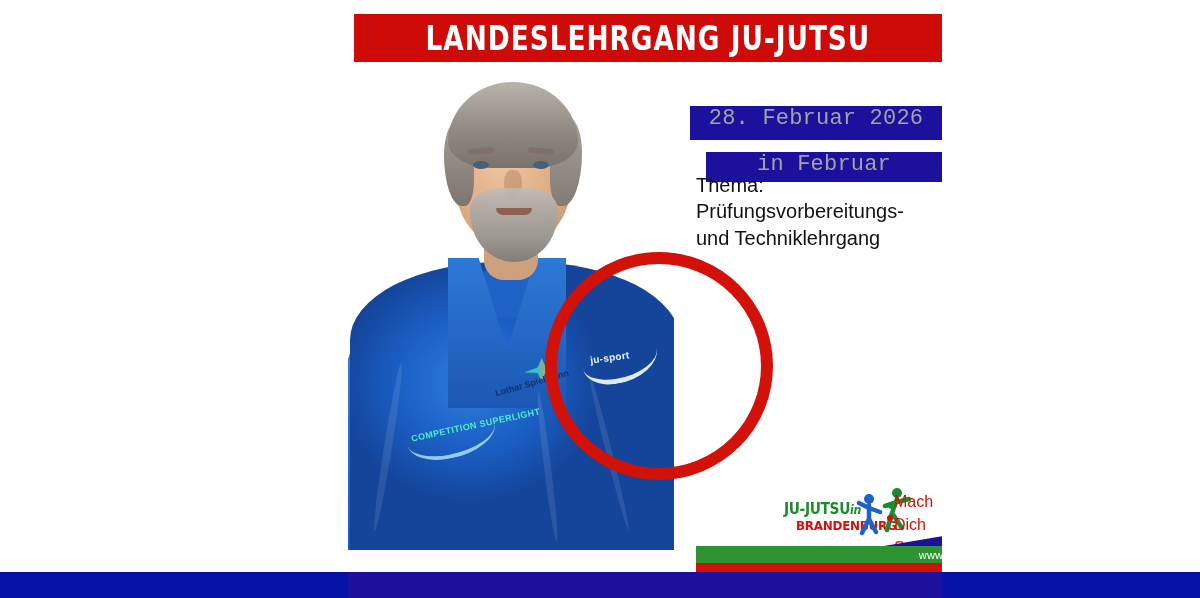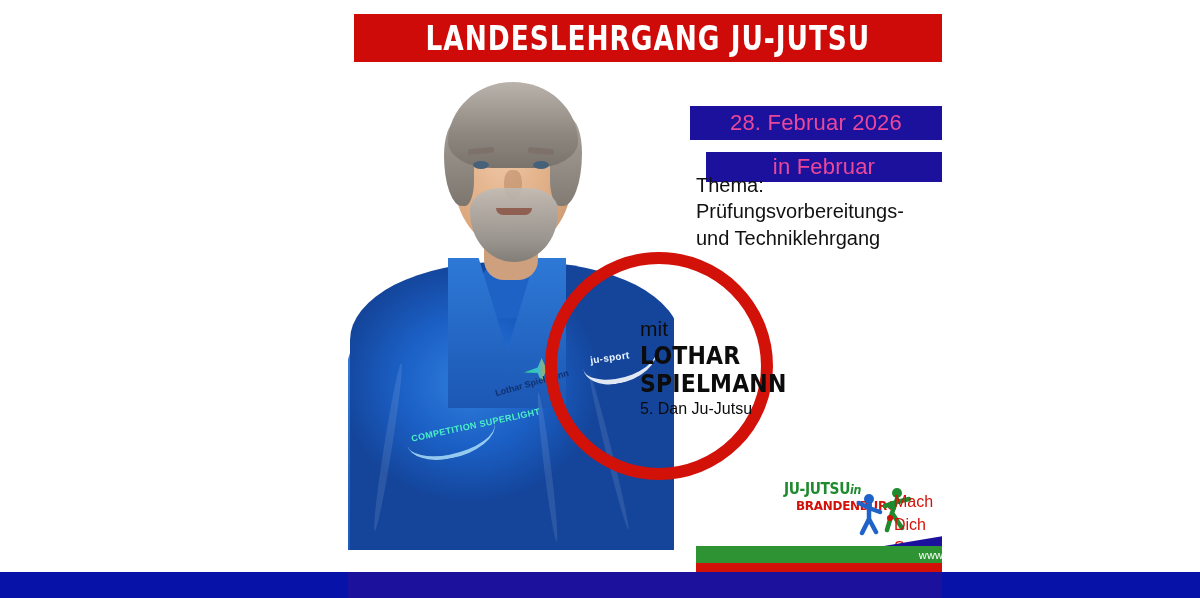--- a/index.html
+++ b/index.html
@@ -275,24 +275,23 @@
   }
   .gi-fold-1 { left: 40px; top: 300px; width: 8px; height: 170px; transform: rotate(9deg); }
   .gi-fold-2 { left: 200px; top: 330px; width: 7px; height: 150px; transform: rotate(-7deg); }
   .gi-fold-3 { left: 262px; top: 310px; width: 6px; height: 160px; transform: rotate(-14deg); }
 
   
   .blue-banner {
     position: absolute;
     background: #1c119c;
     display: flex;
-    align-items: center;
     justify-content: center;
-    color: #ec4899;
-    font-family: Liberation Sans, sans-serif;
+    color: #a3a3a3;
+    font-family: Liberation Mono, monospace;
     font-size: 22px;
     letter-spacing: 0.2px;
   }
   #date-banner {
     left: 342px;
     top: 106px;
     width: 252px;
     height: 34px;
   }
   #location-banner {
@@ -350,21 +349,21 @@
   }
   #instr-rank {
     font-size: 16px;
     margin-top: 3px;
   }
 
   
   #logo-jjb {
     position: absolute;
     left: 436px;
-    top: 482px;
+    top: 502px;
     width: 100px;
     height: 36px;
   }
   #jjb-line1 {
     font-family: "DejaVu Sans", sans-serif;
     font-size: 15px;
     font-weight: bold;
     color: #1f8a2e;
     letter-spacing: -0.4px;
     transform: scaleX(0.92);
@@ -521,26 +520,20 @@
     <div id="location-banner" class="blue-banner">
       <span>in Februar</span>
     </div>
 
     <div id="thema">Thema:
 Prüfungsvorbereitungs-
 und Techniklehrgang</div>
 
     <div id="red-circle"></div>
 
-    <div id="instructor">
-      <div id="instr-mit">mit</div>
-      <div id="instr-first">LOTHAR</div>
-      <div id="instr-last">SPIELMANN</div>
-      <div id="instr-rank">5. Dan Ju-Jutsu</div>
-    </div>
 
     <div id="logo-jjb">
       <div id="jjb-line1">
         <span>JU-JUTSU</span><span id="jjb-in">in</span>
       </div>
       <div id="jjb-line2">BRANDENBURG</div>
     </div>
 
     <div id="logo-figures">
       <svg width="60" height="54" viewBox="0 0 60 54">

